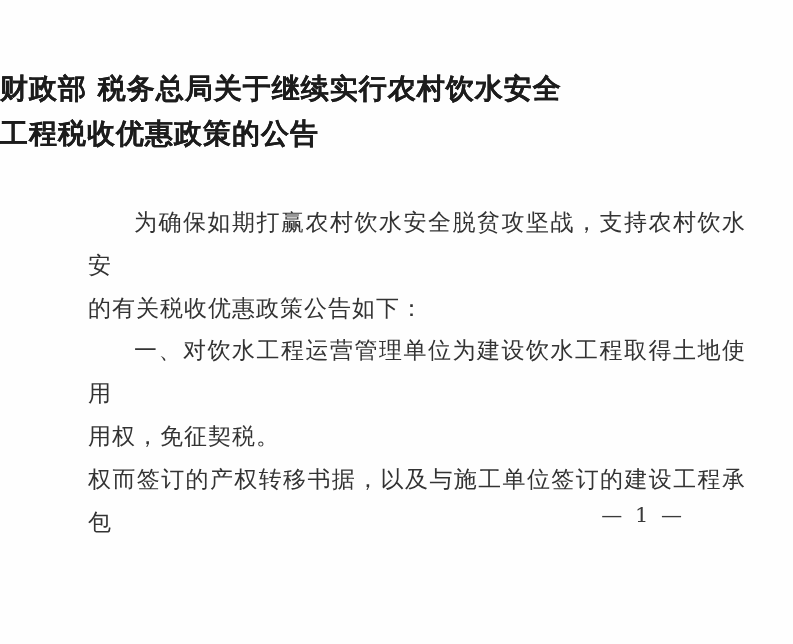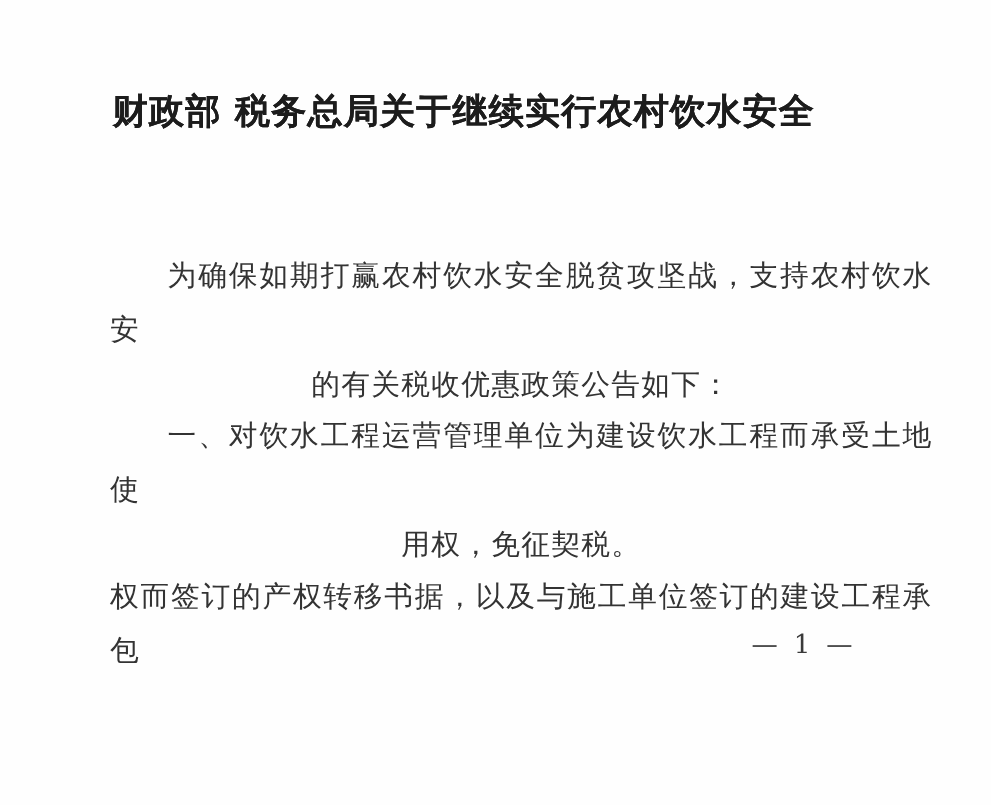--- a/index.html
+++ b/index.html
@@ -15,47 +15,45 @@
     overflow: hidden;
     font-family: "DejaVu Serif", "Liberation Serif", serif;
     color: #2e2e2e;
   }
   .doc-title {
     position: absolute;
     top: 66px;
     left: 0;
     width: 652px;
     margin: 0;
-    text-align: right;
+    text-align: left;
     font-size: 28px;
     line-height: 45px;
     font-weight: bold;
     color: #1c1c1c;
     letter-spacing: 1px;
     text-shadow: 0 0 0.4px #1c1c1c;
   }
   .doc-body {
     position: absolute;
     top: 201px;
     left: 88px;
     width: 658px;
     font-size: 23px;
     line-height: 42.8px;
     letter-spacing: 1px;
     color: #333333;
   }
   .line {
     min-height: 42.8px;
-    text-align: center;
   }
   
   .just {
     text-align: justify;
     text-align-last: justify;
-    font-family: Liberation Mono, monospace;
   }
   .indent {
     text-indent: 46px;
   }
   .page-footer {
     position: absolute;
     top: 503px;
     right: 108px;
     font-size: 21px;
     letter-spacing: 3px;
@@ -63,28 +61,29 @@
     font-family: "DejaVu Serif", "Liberation Serif", serif;
   }
 </style>
 </head>
 <body>
 
 <div class="page">
 
   <h1 class="doc-title">
     <div class="title-line">财政部 税务总局关于继续实行农村饮水安全</div>
+    <div class="title-line">工程税收优惠政策的公告</div>
   </h1>
 
   <div class="doc-body">
 
     <div class="line just indent">为确保如期打赢农村饮水安全脱贫攻坚战，支持农村饮水安</div>
     <div class="line">的有关税收优惠政策公告如下：</div>
 
-    <div class="line just indent">一、对饮水工程运营管理单位为建设饮水工程而承受土地使</div>
+    <div class="line just indent">一、对饮水工程运营管理单位为建设饮水工程取得土地使用</div>
     <div class="line">用权，免征契税。</div>
 
     <div class="line just">权而签订的产权转移书据，以及与施工单位签订的建设工程承包</div>
   </div>
 
   <div class="page-footer">— 1 —</div>
 
 </div>
 
 </body></html>

